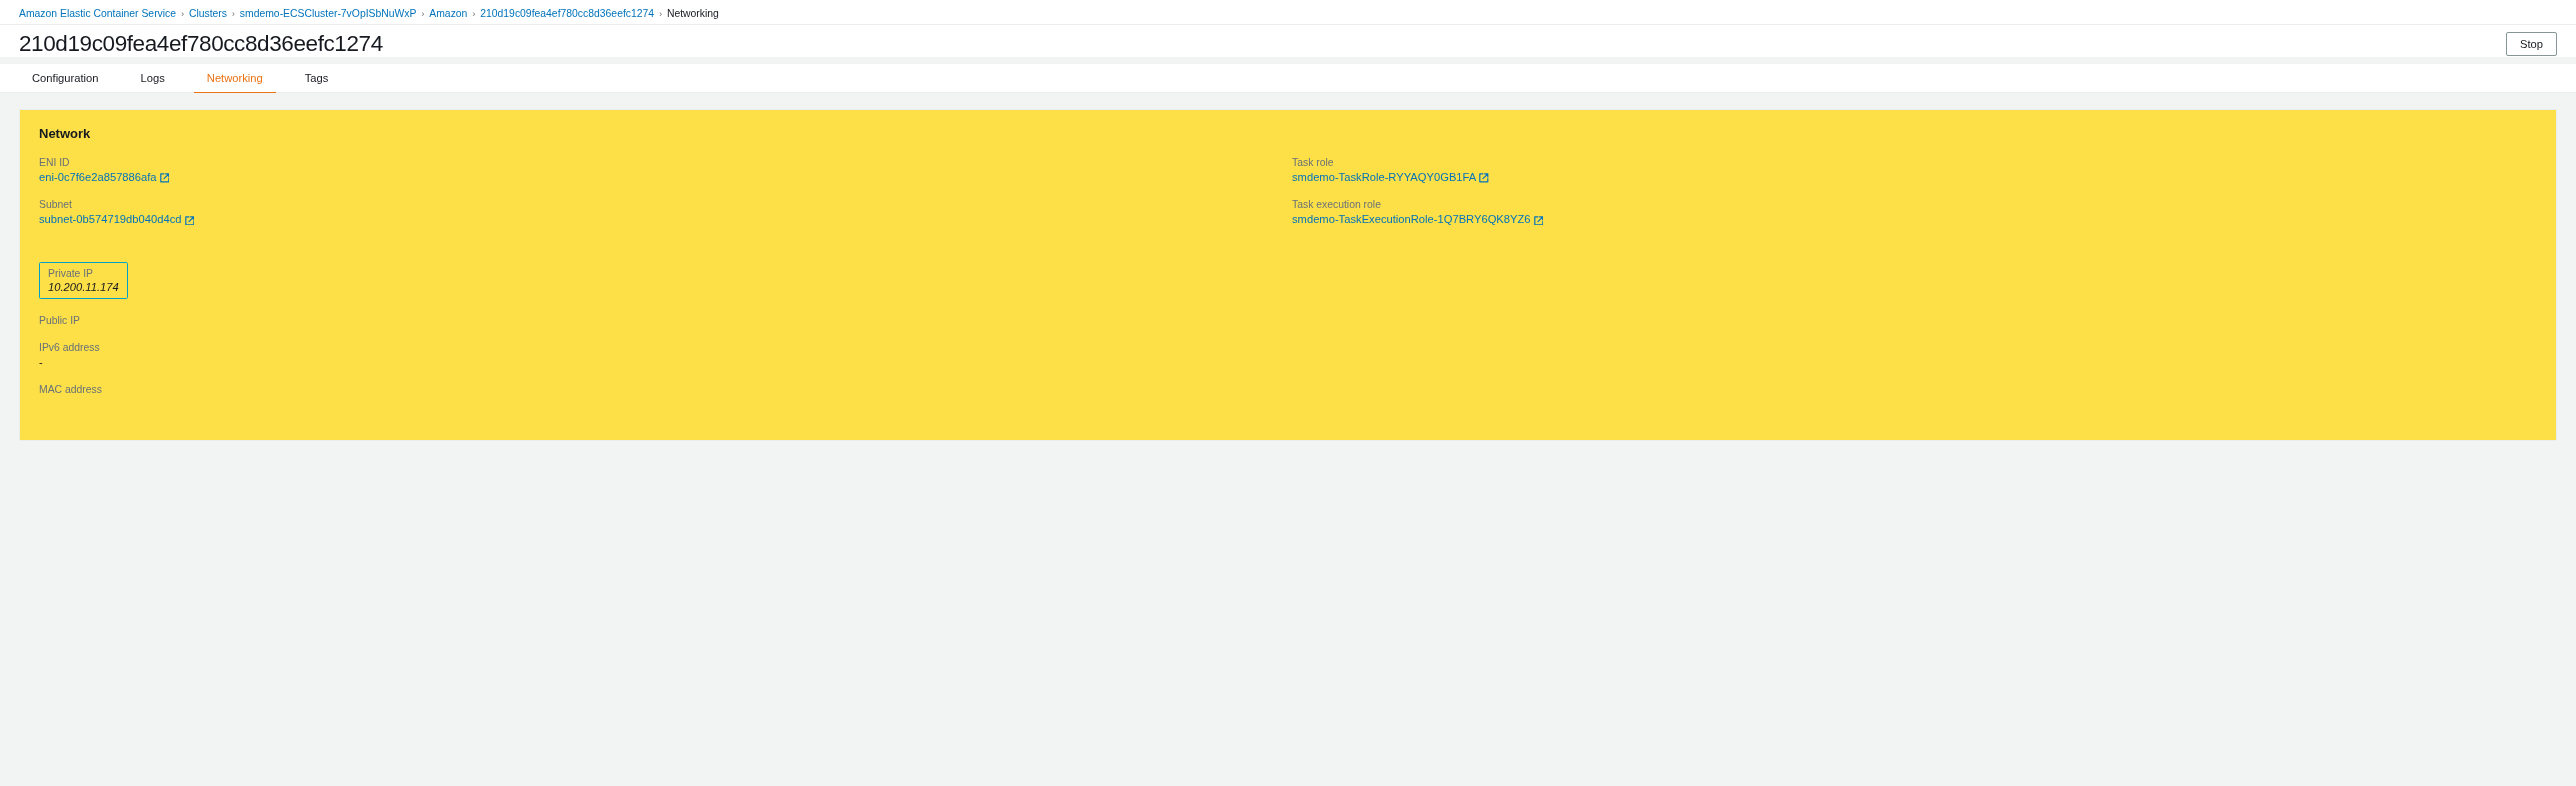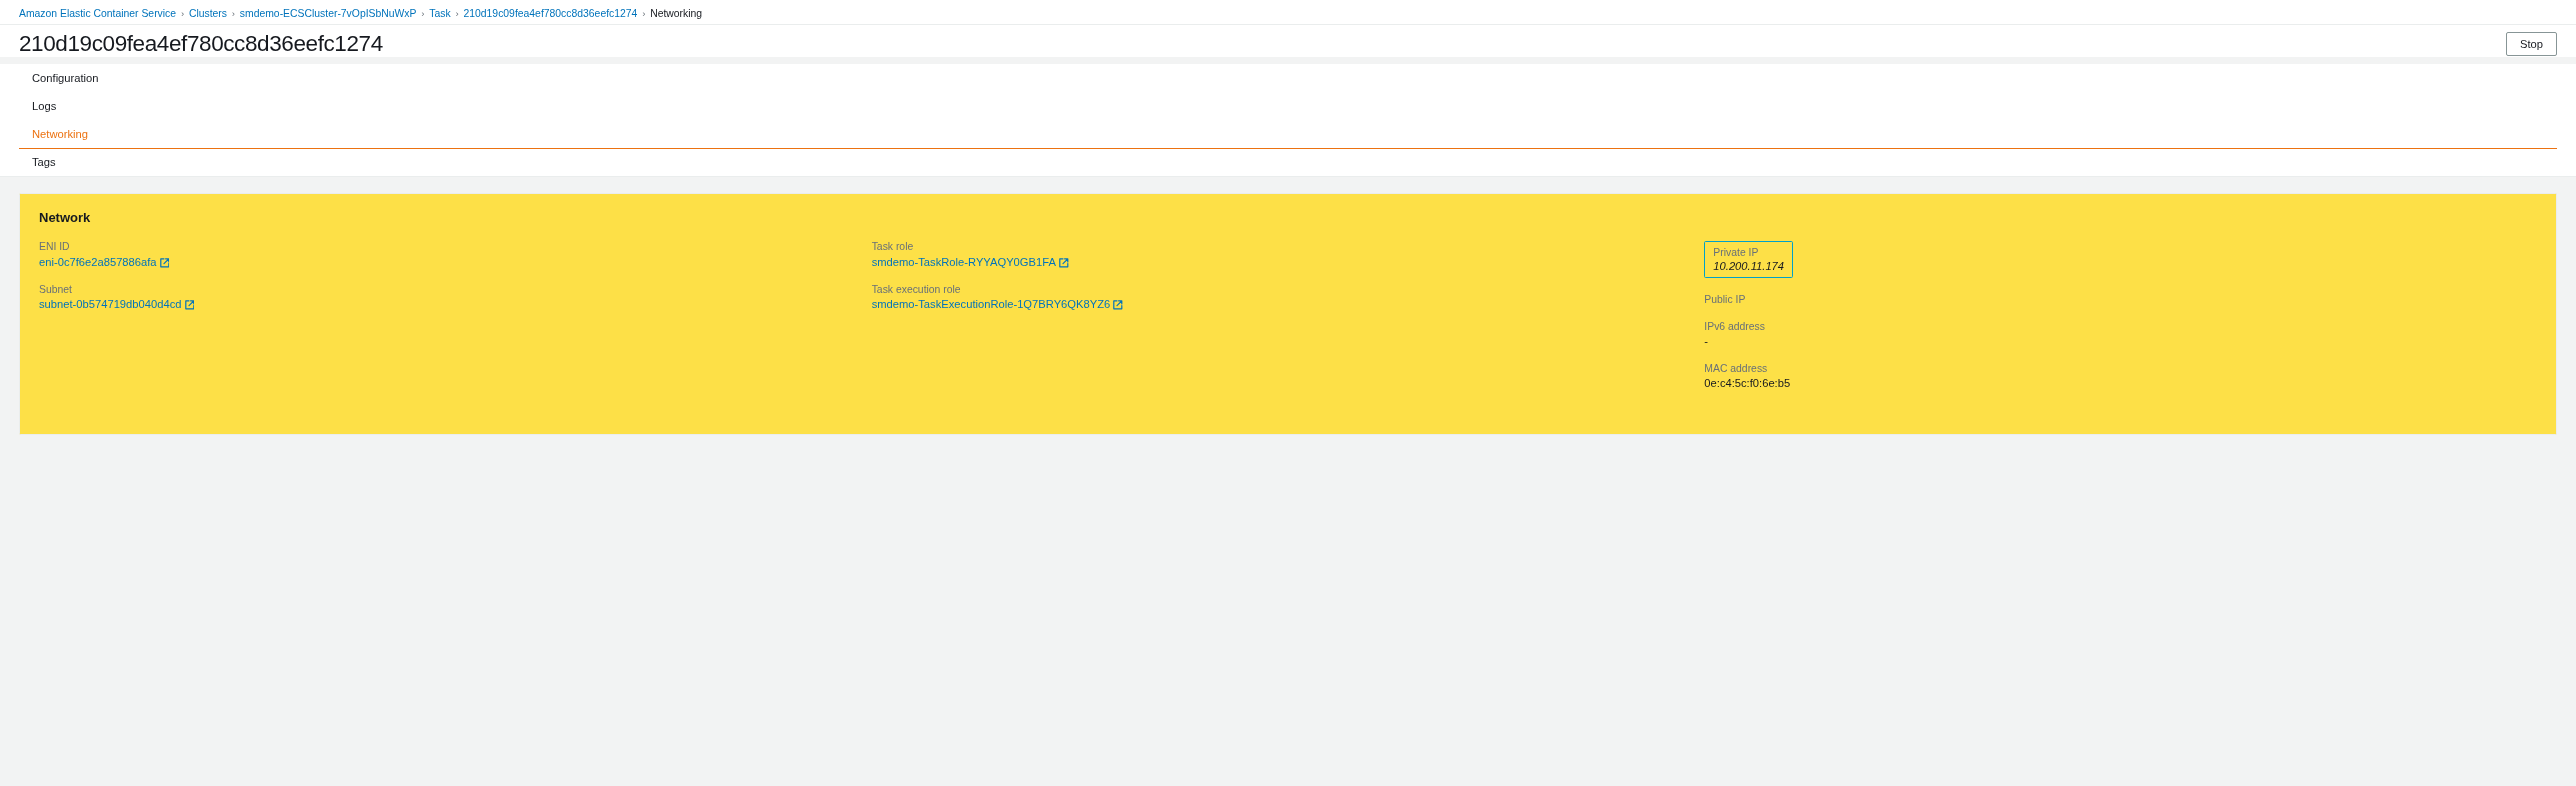--- a/index.html
+++ b/index.html
@@ -66,23 +66,22 @@
       font-size: 11.2px;
       cursor: pointer;
       color: #16191f;
     }
 
     .tabs-bar {
       background: #fff;
       border-bottom: 0.8px solid #eaeded;
       padding: 0 19px;
       display: flex;
-      gap: 0;
+      gap: 16px;
       margin-top: 6.4px;
-      flex-direction: column;
     }
 
     .tab {
       padding: 8px 13px;
       font-size: 11.2px;
       cursor: pointer;
       color: #16191f;
       border-bottom: 1.6px solid transparent;
       margin-bottom: -0.8px;
     }
@@ -106,22 +105,22 @@
 
     .card-title {
       font-size: 13px;
       font-weight: 700;
       margin-bottom: 16px;
       color: #16191f;
     }
 
     .network-grid {
       display: grid;
-      grid-template-columns: 1fr 1fr 1fr;
-      gap: 0;
+      grid-template-columns: 1fr 1fr;
+      gap: 8px;
     }
 
     .network-col {
       padding: 0 0 13px 0;
     }
 
     .network-col:not(:last-child) {
       
     }
 
@@ -180,21 +179,21 @@
 <body>
 
 <div class="top-bar">
   <nav class="breadcrumb">
     <a href="#">Amazon Elastic Container Service</a>
     <span class="breadcrumb-sep">›</span>
     <a href="#">Clusters</a>
     <span class="breadcrumb-sep">›</span>
     <a href="#">smdemo-ECSCluster-7vOpISbNuWxP</a>
     <span class="breadcrumb-sep">›</span>
-    <a href="#">Task</a>
+    <a href="#">Amazon</a>
     <span class="breadcrumb-sep">›</span>
     <a href="#">210d19c09fea4ef780cc8d36eefc1274</a>
     <span class="breadcrumb-sep">›</span>
     <span class="breadcrumb-current">Networking</span>
   </nav>
 </div>
 
 <div class="page-header">
   <h1 class="page-title">210d19c09fea4ef780cc8d36eefc1274</h1>
   <button class="stop-button">Stop</button>
@@ -272,20 +271,19 @@
         </div>
         <div class="field-group">
           <div class="field-label">Public IP</div>
         </div>
         <div class="field-group">
           <div class="field-label">IPv6 address</div>
           <div class="field-value">-</div>
         </div>
         <div class="field-group">
           <div class="field-label">MAC address</div>
-          <div class="field-value">0e:c4:5c:f0:6e:b5</div>
         </div>
       </div>
 
     </div>
   </div>
 </div>
 
 
 </body></html>

